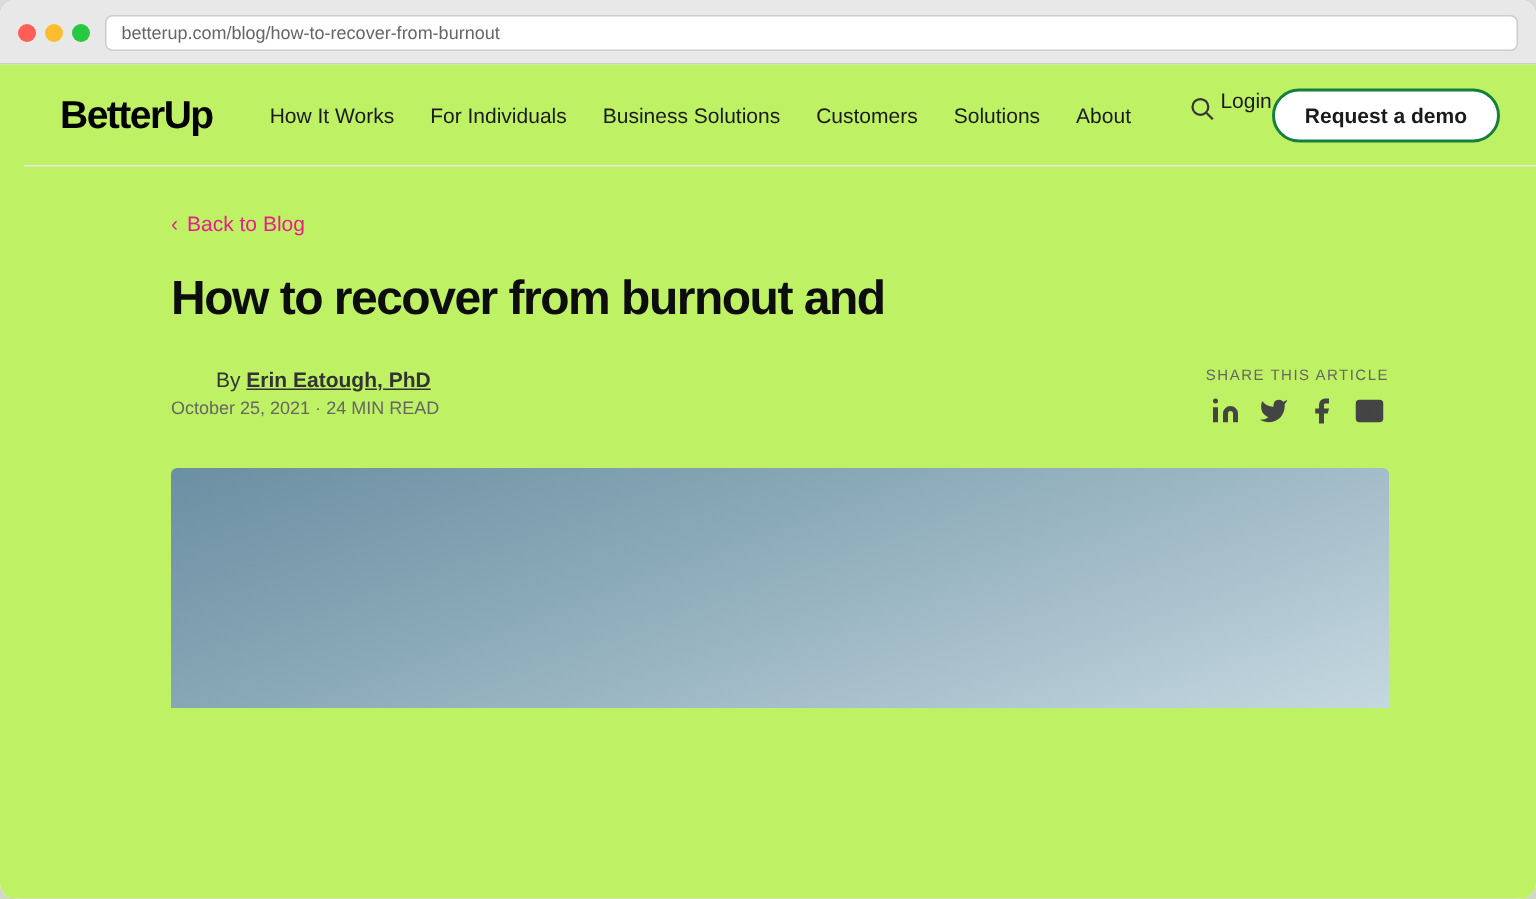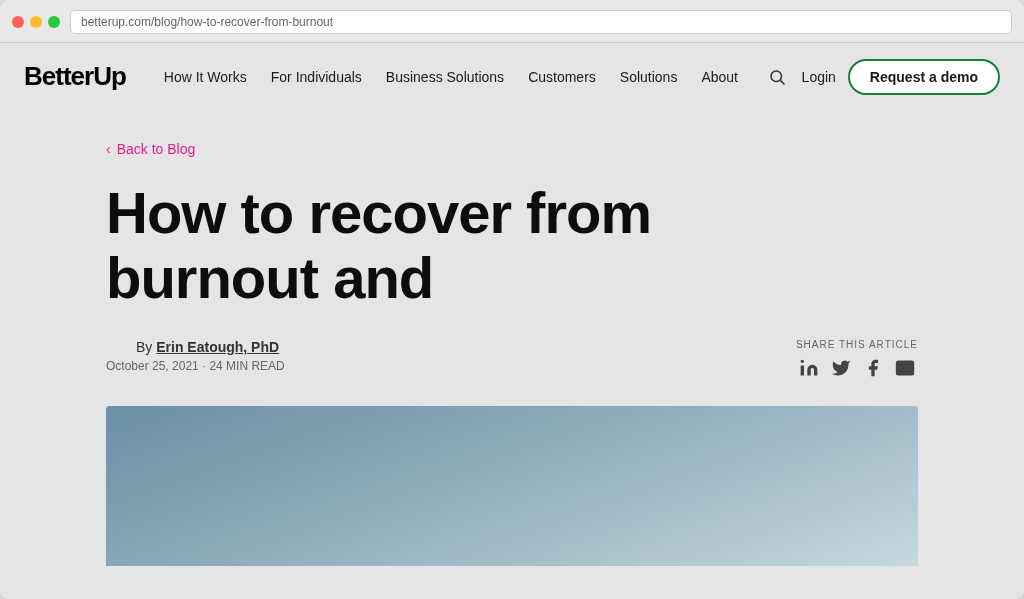--- a/index.html
+++ b/index.html
@@ -60,21 +60,22 @@
       font-size: 12px;
       color: #666;
       display: flex;
       align-items: center;
     }
 
     
     .page-content {
       flex: 1;
       overflow: hidden;
-      background: #e5e5e5;
+      background: #bef264;
+      padding-left: 16px;
     }
 
     
     nav {
       display: flex;
       align-items: center;
       padding: 0 24px;
       height: 68px;
       border-bottom: 1px solid #e8e8e8;
       gap: 0;
@@ -100,22 +101,21 @@
       font-size: 14px;
       color: #1a1a1a;
       text-decoration: none;
       padding: 6px 10px;
       white-space: nowrap;
       font-weight: 400;
     }
 
     .nav-actions {
       display: flex;
-      align-items: center;
-      gap: 12px;
+      align-items: flex-start;
       margin-left: auto;
     }
 
     .search-icon-btn {
       background: none;
       border: none;
       cursor: pointer;
       padding: 4px;
       display: flex;
       align-items: center;
@@ -167,21 +167,21 @@
       text-decoration: none;
       margin-bottom: 24px;
       padding: 0 24px;
     }
 
     .back-chevron {
       font-size: 14px;
     }
 
     .article-title {
-      font-size: 58px;
+      font-size: 32px;
       font-weight: 900;
       line-height: 1.12;
       color: #0d0d0d;
       letter-spacing: -1px;
       margin-bottom: 28px;
       padding: 0 24px;
       max-width: 680px;
     }
 
     .article-meta-row {

